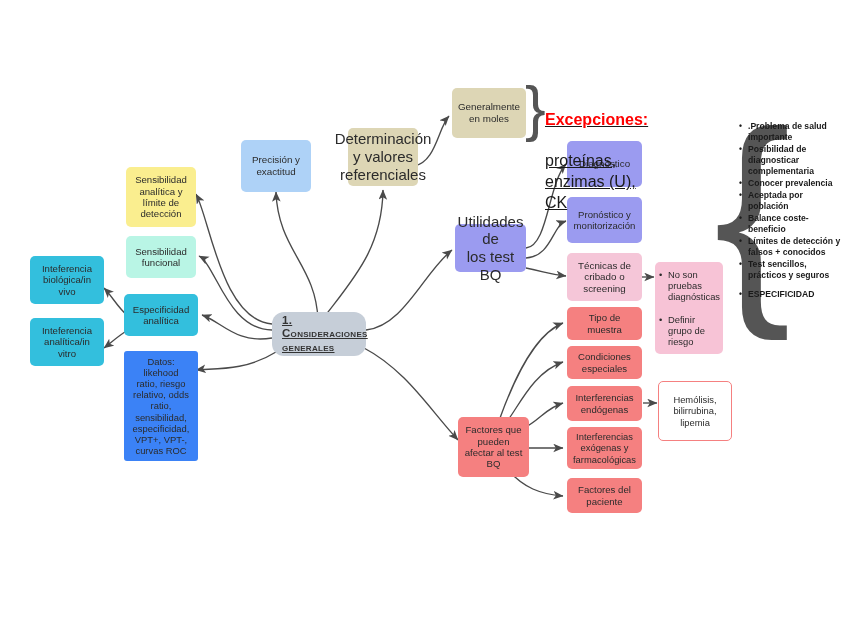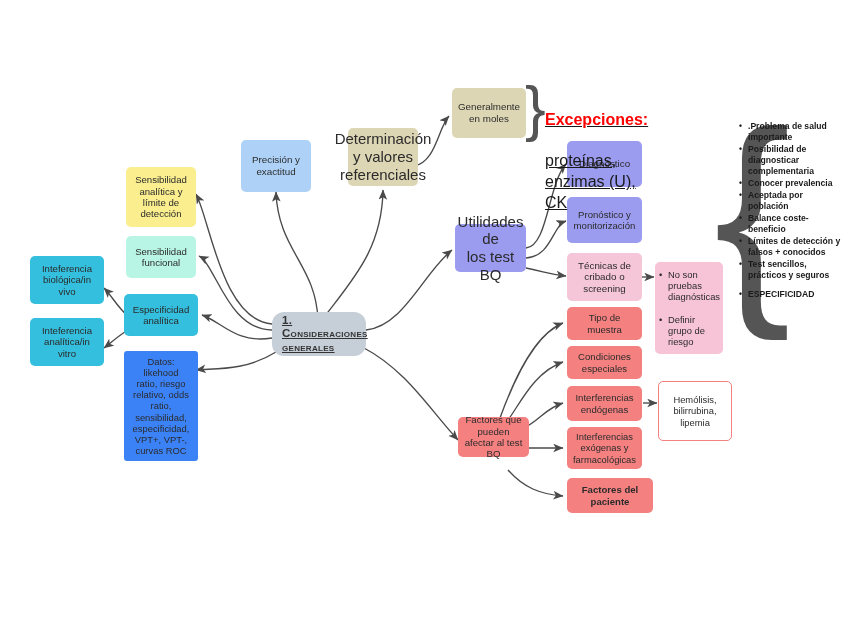--- a/index.html
+++ b/index.html
@@ -290,21 +290,21 @@
       <li>Posibilidad de diagnosticar complementaria</li>
       <li>Conocer prevalencia</li>
       <li>Aceptada por población</li>
       <li>Balance coste-beneficio</li>
       <li>Límites de detección y falsos + conocidos</li>
       <li>Test sencillos, prácticos y seguros</li>
       <li style="margin-top:8px;"> ESPECIFICIDAD</li>
     </ul>
   </div>
 
-  <div class="node salmon" style="left:458px; top:417px; width:71px; height:40px; font-size:9.6px;">
+  <div class="node salmon" style="left:458px; top:417px; width:71px; height:60px; font-size:9.6px;">
     <span class="txt">Factores que
 pueden
 afectar al test
 BQ</span>
   </div>
 
   <div class="node salmon" style="left:567px; top:307px; width:75px; height:33px; font-size:9.6px;">
     <span class="txt">Tipo de
 muestra</span>
   </div>
@@ -318,21 +318,21 @@
     <span class="txt">Interferencias
 endógenas</span>
   </div>
 
   <div class="node salmon" style="left:567px; top:427px; width:75px; height:42px; font-size:9.4px;">
     <span class="txt">Interferencias
 exógenas y
 farmacológicas</span>
   </div>
 
-  <div class="node salmon" style="left:567px; top:478px; width:86px; height:35px; font-size:9.6px;font-weight:bold;">
+  <div class="node salmon" style="left:567px; top:478px; width:75px; height:35px; font-size:9.6px;">
     <span class="txt">Factores del
 paciente</span>
   </div>
 
   <div class="node white-salmon" style="left:658px; top:381px; width:74px; height:60px; font-size:9.4px;">
     <span class="txt">Hemólisis,
 bilirrubina,
 lipemia</span>
   </div>
 

